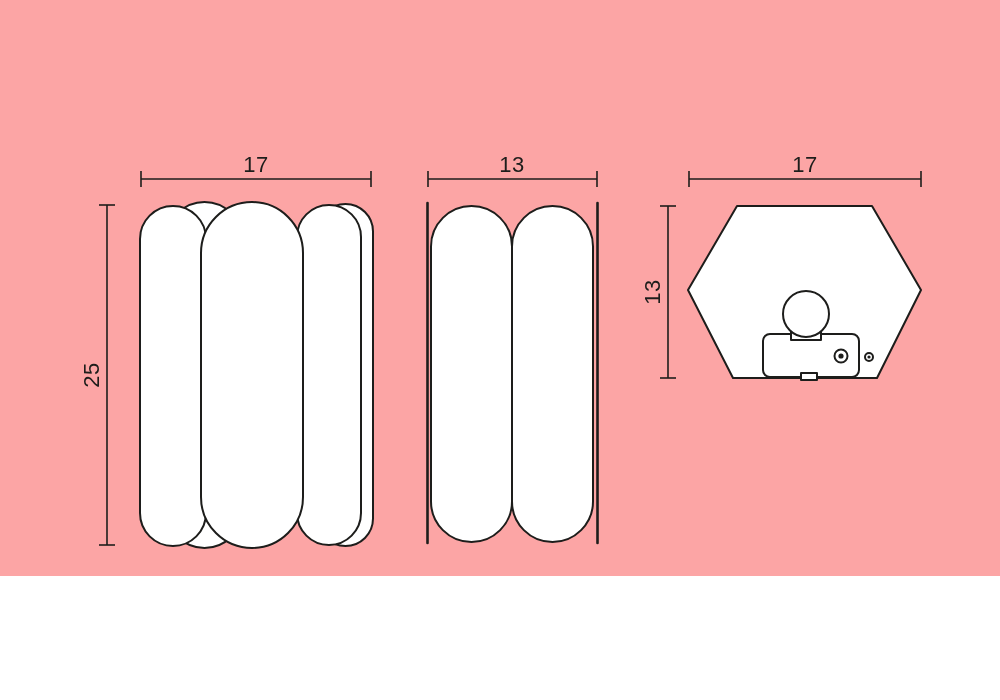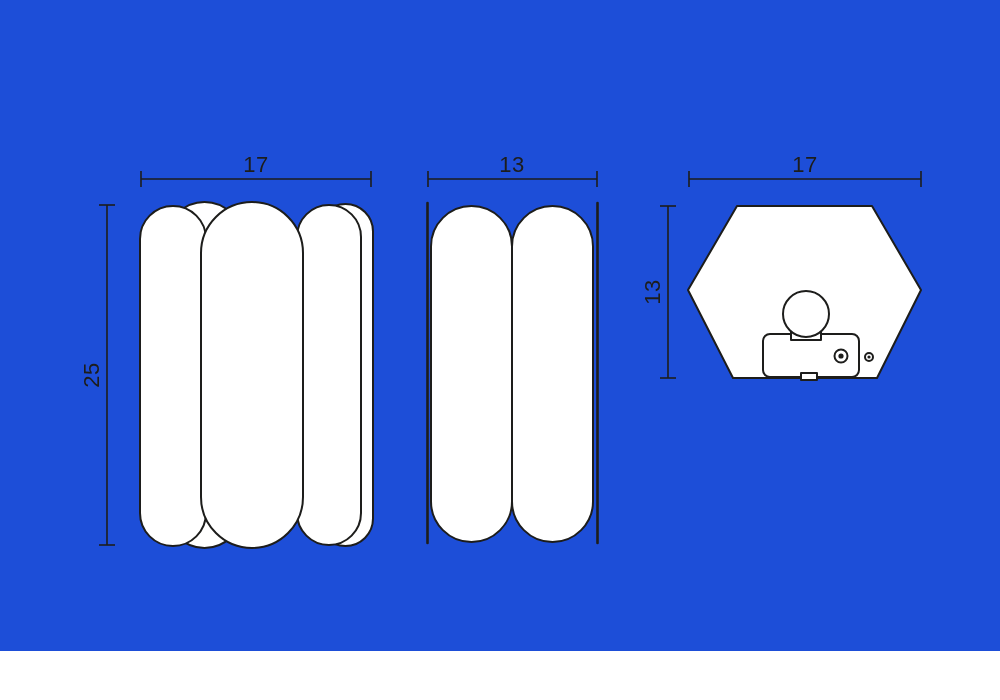--- a/index.html
+++ b/index.html
@@ -3,22 +3,22 @@
 <meta charset="utf-8">
 <style>
   * { margin: 0; padding: 0; box-sizing: border-box; }
   html, body {
     width: 1000px; height: 700px;
     background: #ffffff;
     font-family: "Liberation Sans", sans-serif;
   }
   .canvas {
     position: relative;
-    width: 1000px; height: 651px;
-    background: #1d4ed8;
+    width: 1000px; height: 576px;
+    background: #fca5a5;
     overflow: hidden;
   }
   svg { display: block; }
   .outline {
     fill: #ffffff;
     stroke: #1d1d1b;
     stroke-width: 2;
     stroke-linejoin: round;
   }
   .stroke-only {

